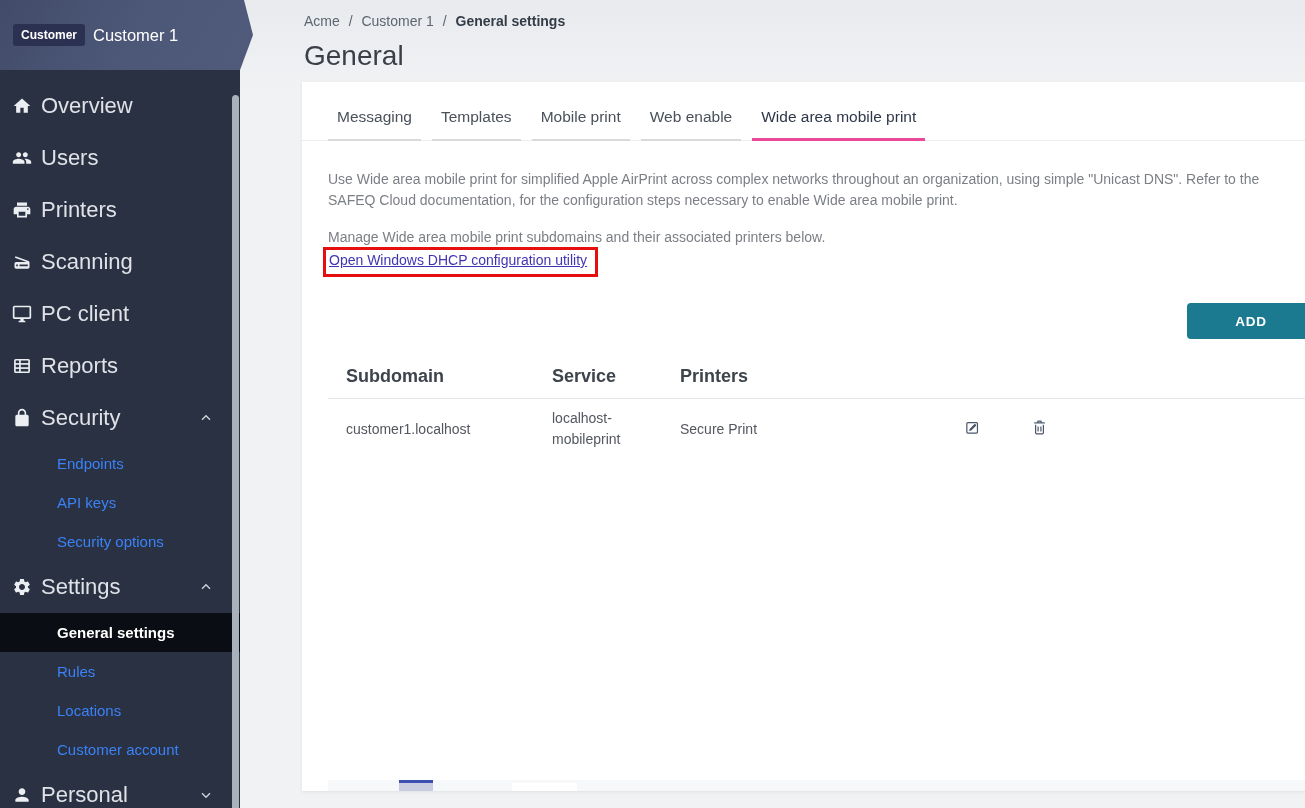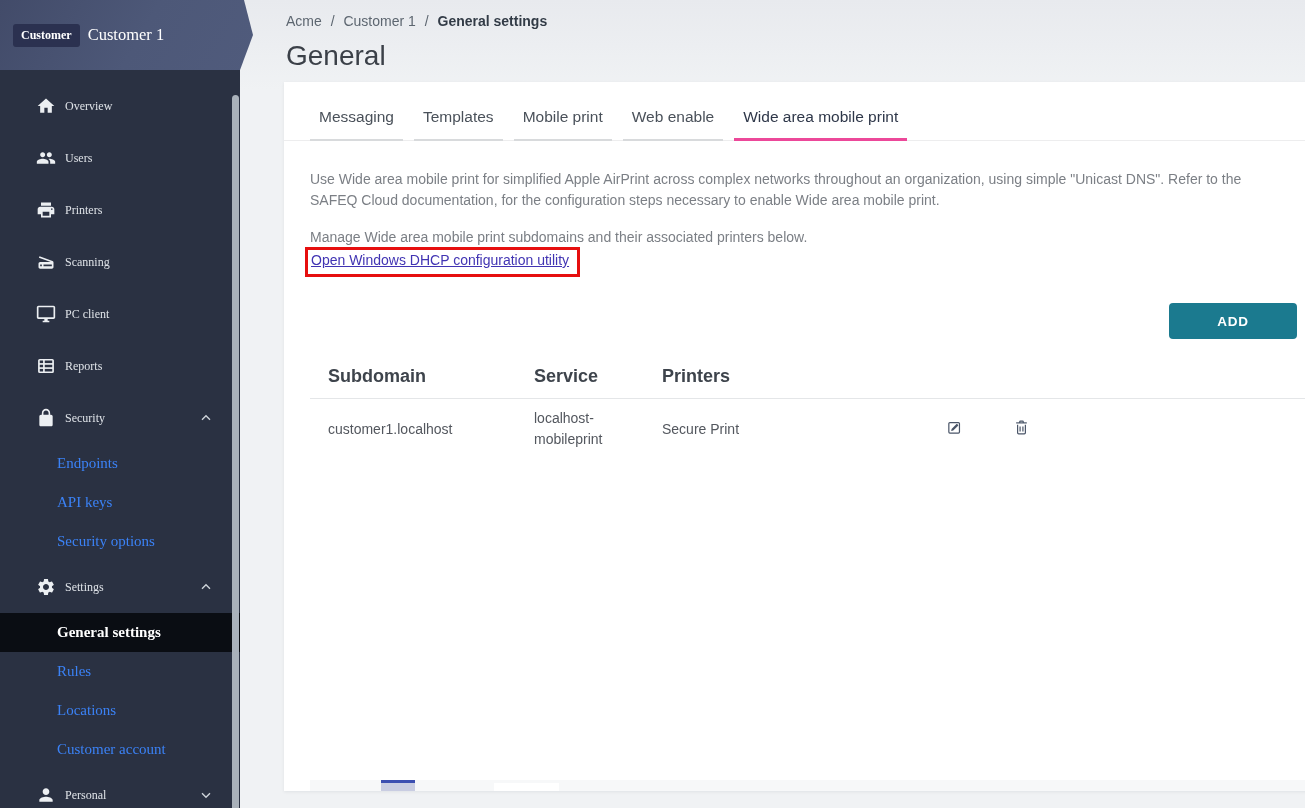--- a/index.html
+++ b/index.html
@@ -1,45 +1,45 @@
 <!DOCTYPE html>
 <html><head>
 <meta charset="utf-8">
 <style>
   * { margin:0; padding:0; box-sizing:border-box; }
   html,body { width:1305px; height:808px; overflow:hidden; }
   body { font-family:"Liberation Sans", sans-serif; background:#f1f3f5; }
   #app { position:relative; width:1305px; height:808px; }
 
   
-  .sidebar { position:absolute; left:0; top:0; width:240px; height:808px; background:#2a3142; z-index:2;font-family:Liberation Serif, serif; }
+  .sidebar { position:absolute; left:0; top:0; width:240px; height:808px; background:#2a3142; z-index:2; }
   .sidebar-header { position:absolute; top:0; left:0; width:253px; height:70px;
     background:linear-gradient(120deg,#424b69 0%,#4d5878 55%,#505b7c 100%);
     clip-path:polygon(0 0, 244px 0, 100% 50%, 240px 100%, 0 100%);
     display:flex; align-items:center; padding-left:13px; }
   .acct-badge { background:#2b3150; color:#fff; font-size:12px; font-weight:700;
     padding:4px 8px; border-radius:3px; margin-right:8px; }
   .acct-name { color:#fff; font-size:16.5px; }
   .nav { position:absolute; top:70px; left:0; width:240px; padding-top:10px; }
-  .nav-item { height:52px; display:flex; align-items:center; padding-left:36px; position:relative;
-    color:#dfe3e8; font-size:12px; cursor:pointer; }
+  .nav-item { height:52px; display:flex; align-items:center; padding-left:12px; position:relative;
+    color:#dfe3e8; font-size:22px; cursor:pointer; }
   .nav-item .nicon { width:20px; height:20px; margin-right:9px; color:#eceff2; flex:0 0 20px; }
   .nav-item .nicon svg { width:20px; height:20px; display:block; }
   .chev { position:absolute; right:26px; width:16px; height:16px; color:#cfd5db; }
   .chev svg { width:16px; height:16px; display:block; }
   .nav-sub { height:39px; display:flex; align-items:center; padding-left:57px;
     color:#3b82f6; font-size:15px; cursor:pointer; }
   .nav-sub.selected { background:#0a0d13; color:#ffffff; font-weight:700; }
   .sb-scroll { position:absolute; right:1px; top:95px; bottom:0; width:7px;
     background:#a9b1ba; border-radius:4px 4px 0 0; }
 
   
   .main { position:absolute; left:240px; top:0; right:0; bottom:0;
     background:linear-gradient(180deg,#e8eaee 0px,#f0f2f4 90px,#f0f2f4 100%);
-    padding:13px 22px 0 46px; }
+    padding:13px 22px 0 64px; }
   .breadcrumb { font-size:14px; color:#5d6670; }
   .bc-link { cursor:pointer; }
   .bc-sep { margin:0 5px; }
   .bc-current { font-weight:700; color:#323b46; }
   .page-title { font-size:28px; font-weight:400; color:#3b4048; margin-top:11px; }
 
   .card { position:relative; margin-top:10px; margin-left:-2px; width:1047px; height:709px;
     background:#fff; box-shadow:0 1px 3px rgba(40,50,60,.08); overflow:hidden; }
 
   .tabs { display:flex; padding:20px 26px 0; border-bottom:1px solid #ededee; }

